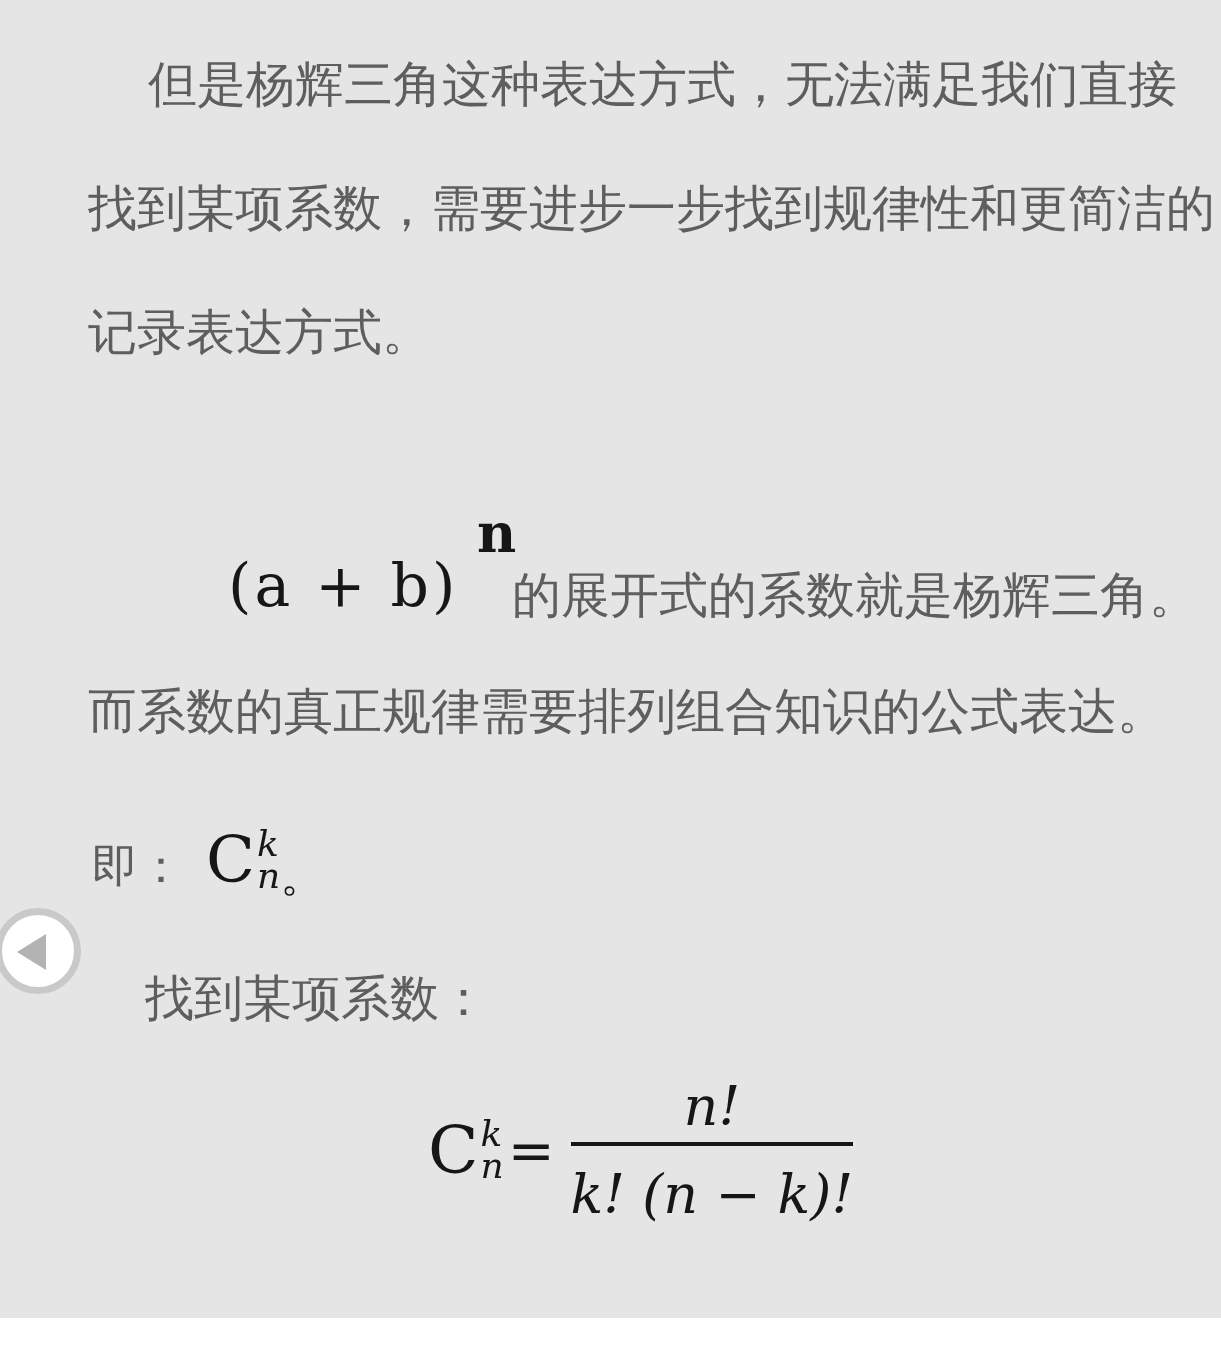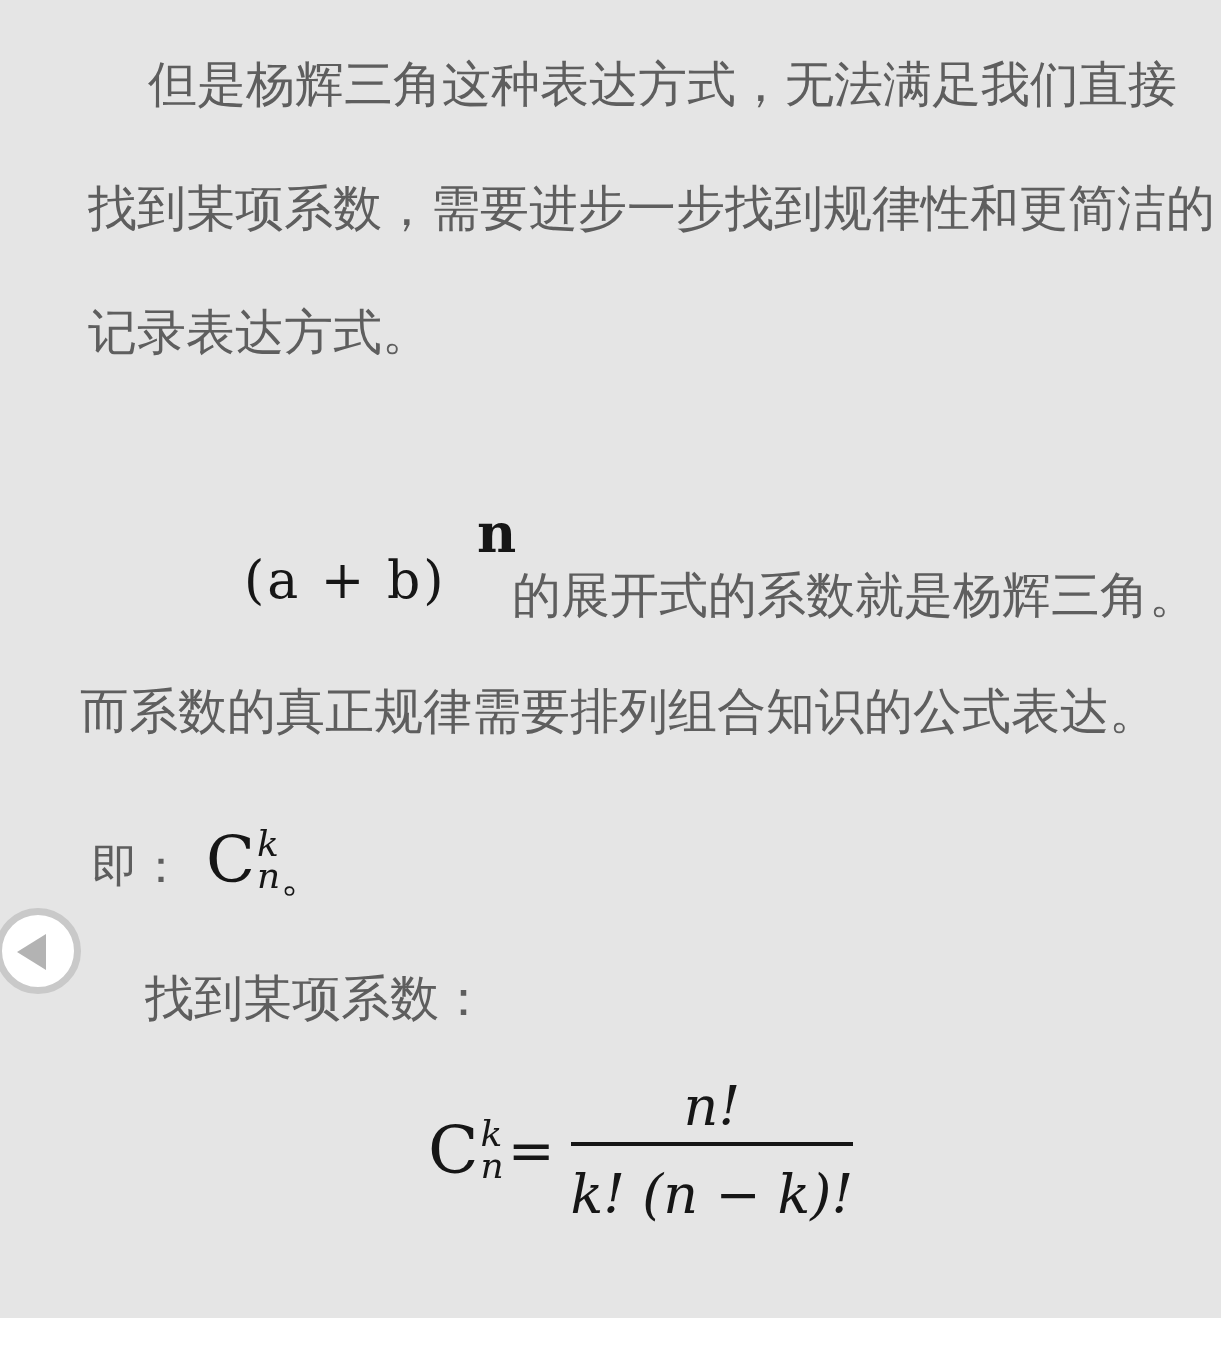--- a/index.html
+++ b/index.html
@@ -24,23 +24,23 @@
     line-height: 1.05;
     letter-spacing: 0;
   }
   
   .math {
     font-family: "DejaVu Serif", serif;
     color: #161616;
   }
   .binomial-base {
     position: absolute;
-    left: 244px;
+    left: 228px;
     top: 552px;
-    font-size: 52px;
+    font-size: 60px;
     line-height: 1.1;
     letter-spacing: 3px;
     white-space: nowrap;
   }
   .binomial-exp {
     position: absolute;
     left: 477px;
     top: 512px;
     font-size: 54px;
     font-weight: bold;
@@ -158,21 +158,21 @@
 
   <div class="bodyline" style="left:88px; top:307px">记录表达方式。</div>
 
 
   <div class="math binomial-base">(a + b)</div>
 
   <div class="math binomial-exp">n</div>
 
   <div class="bodyline binomial-suffix">的展开式的系数就是杨辉三角。</div>
 
-  <div class="bodyline" style="left:80px; top:686px">而系数的真正规律需要排列组合知识的公式表达。</div>
+  <div class="bodyline" style="left:88px; top:686px">而系数的真正规律需要排列组合知识的公式表达。</div>
 
   <div class="notation-row">
     <span class="notation-prefix">即：</span>
     <span class="math cnk">
       <span class="sym">C</span>
       <span class="scripts">
         <span>k</span>
         <span>n</span>
       </span>
     </span>

